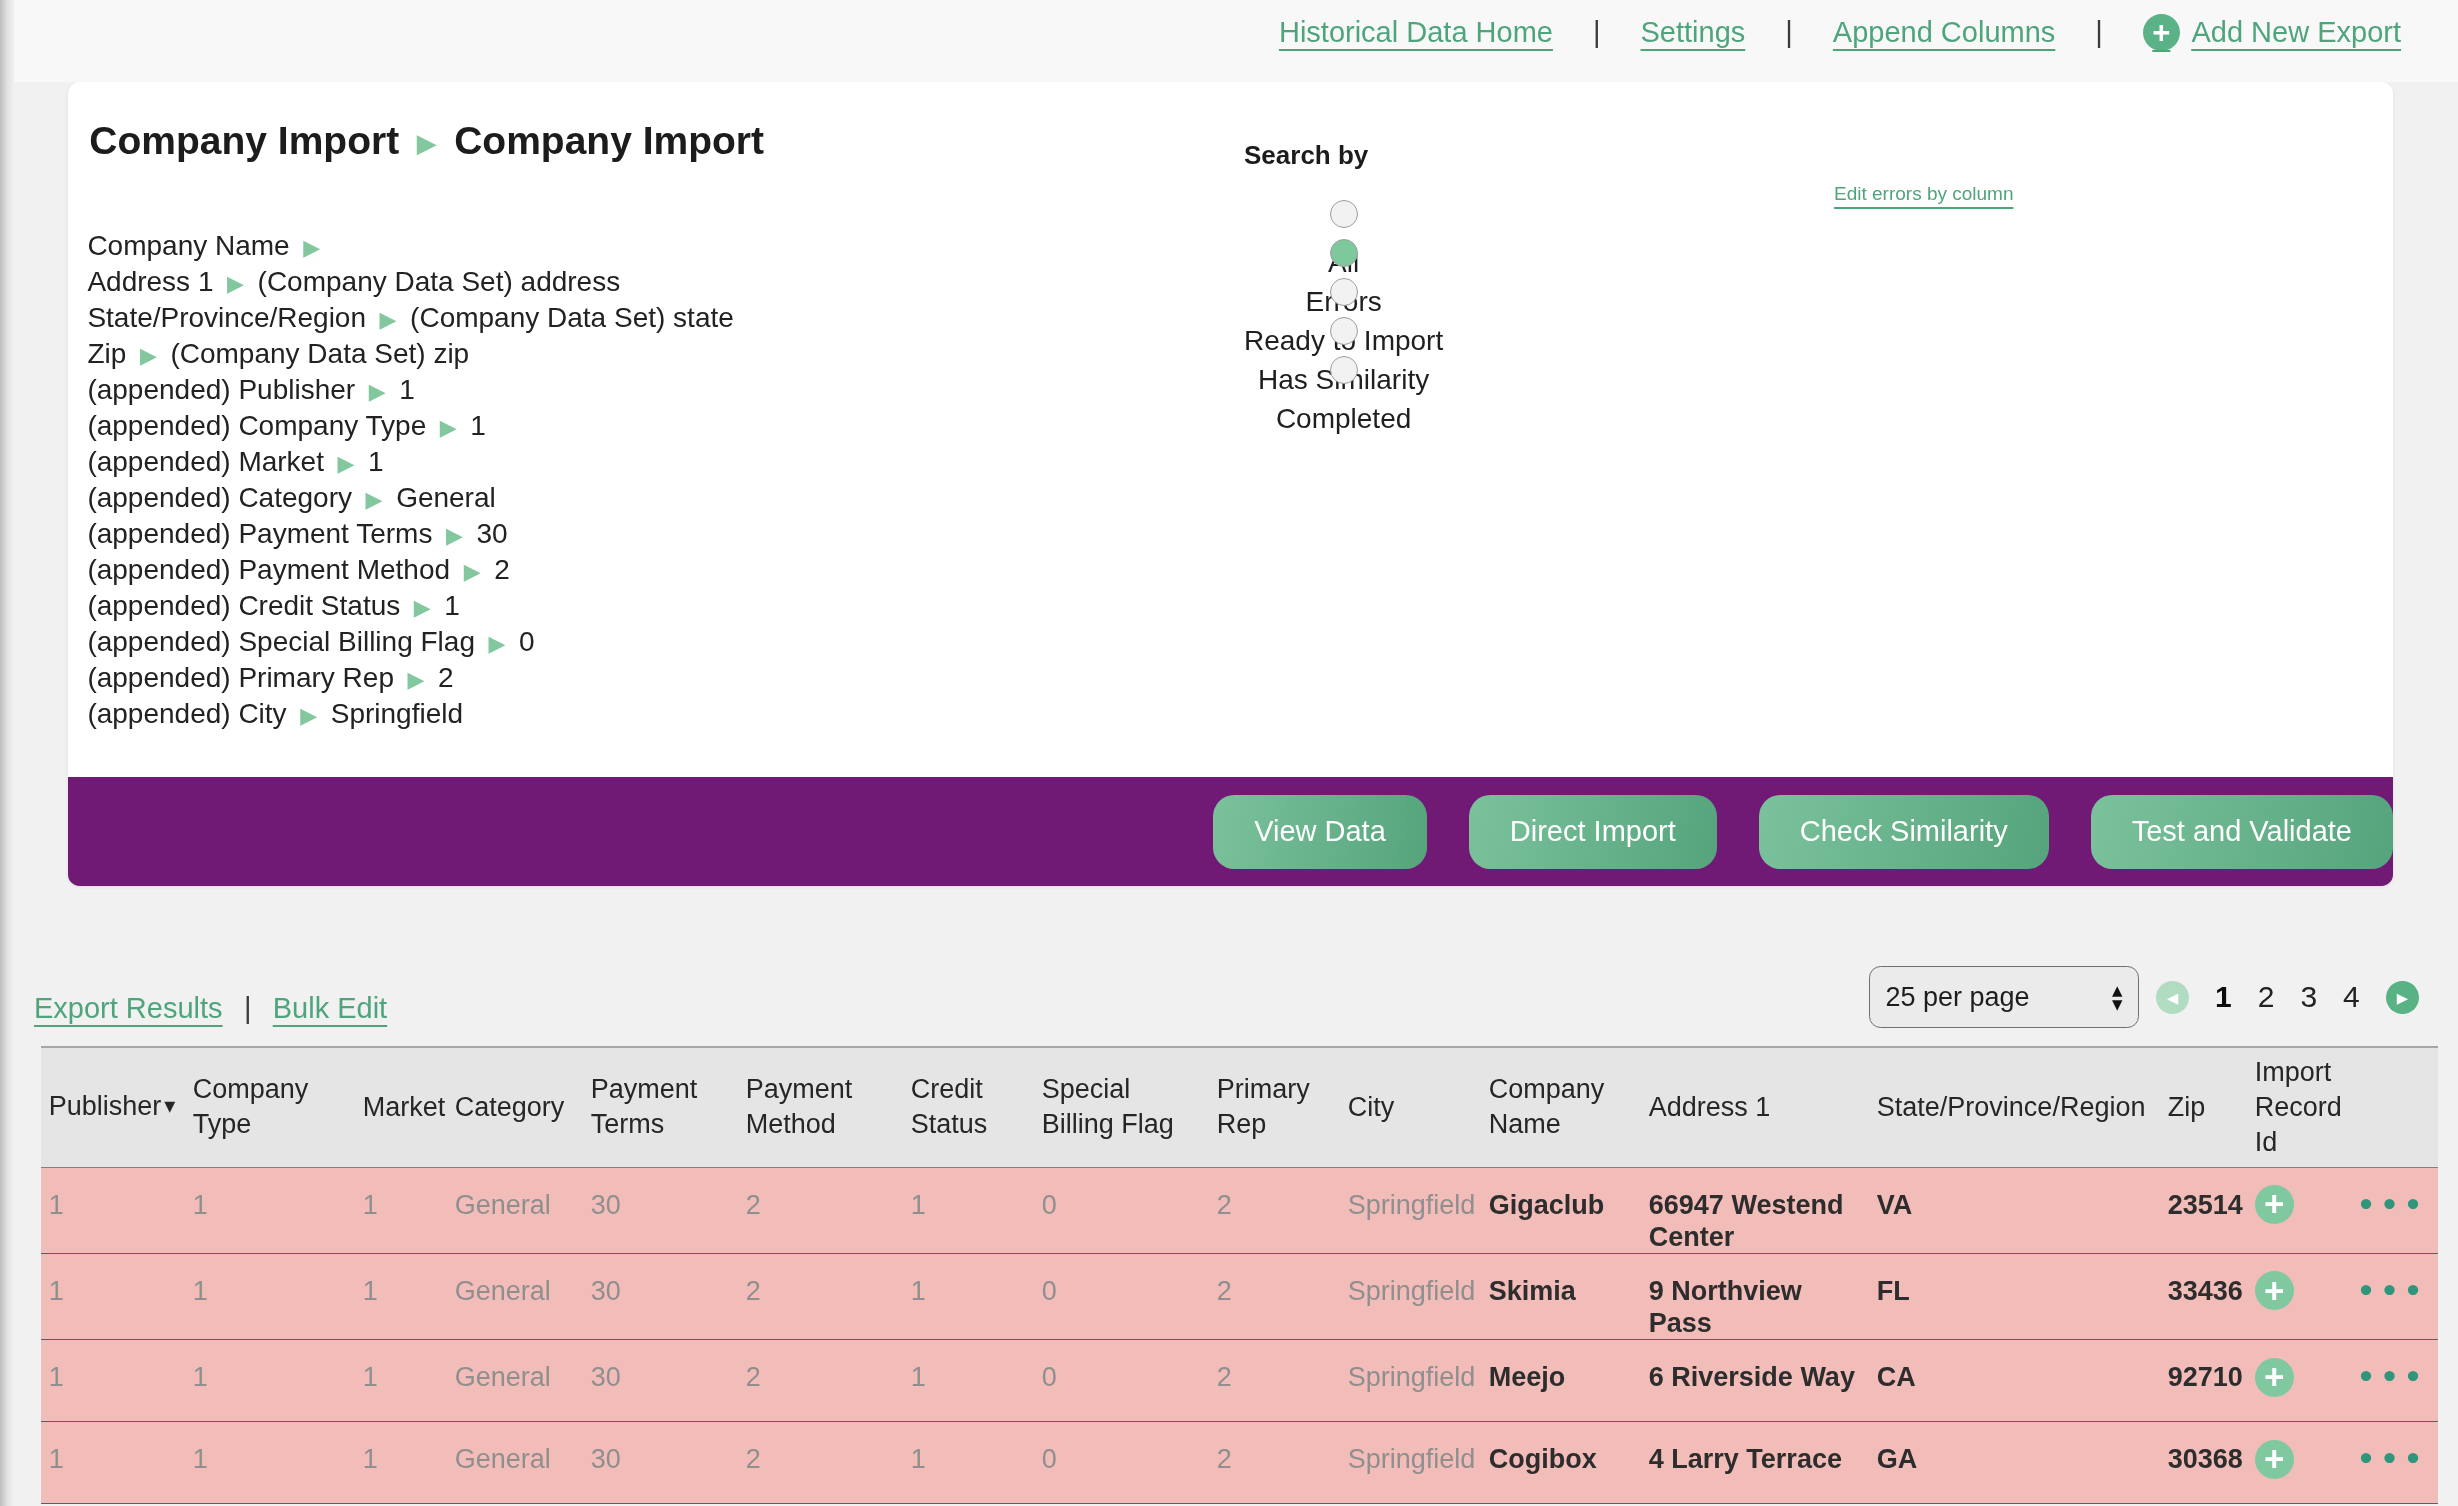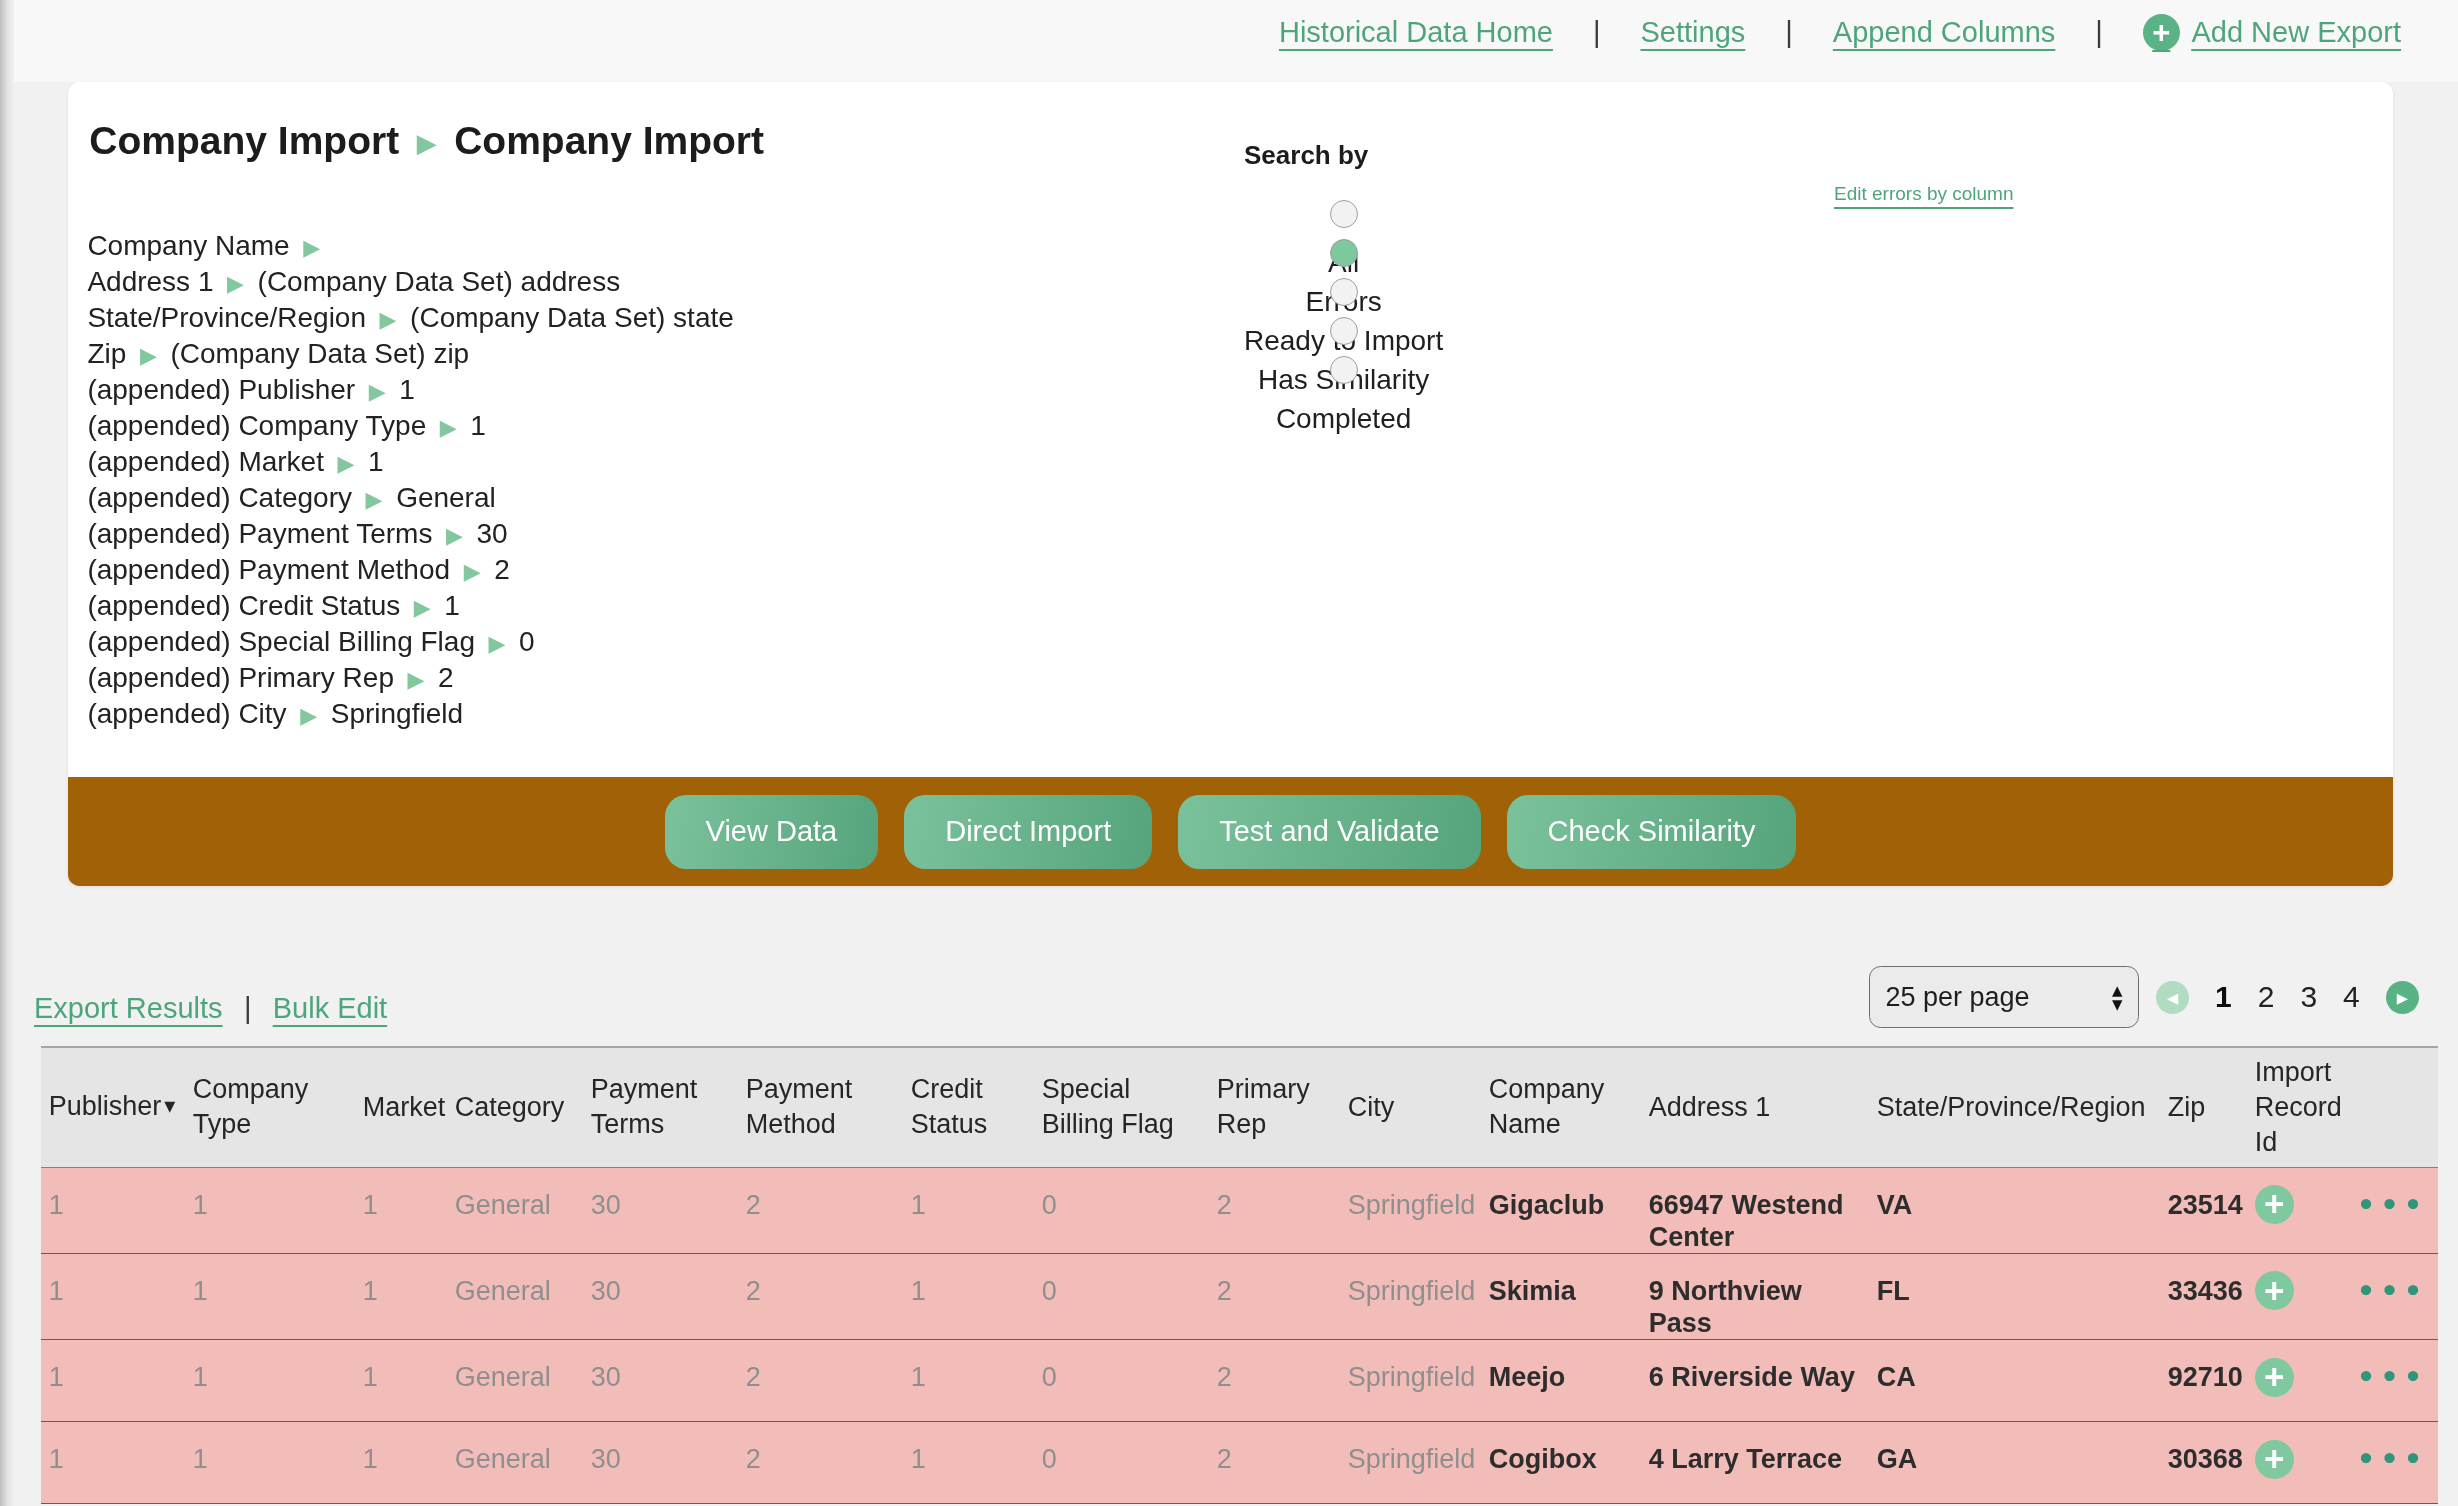--- a/index.html
+++ b/index.html
@@ -16,21 +16,21 @@
   .topnav a{ color:#4ea57c; text-decoration:underline; text-decoration-thickness:1.9px; text-underline-offset:6.8px; cursor:pointer;}
   .topnav .sep{ color:#3c3c3c; }
   .add-export{ display:flex; align-items:center; gap:11.6px; }
   .plus-circle{ width:37px; height:37px; border-radius:50%; background:#5bb286; color:#fff;
     display:flex; align-items:center; justify-content:center; font-size:31px; font-weight:bold; line-height:37px;}
 
   
   .card{ position:absolute; left:68px; top:82px; width:2325px; border-radius:11.6px; overflow:hidden;
     box-shadow:0 1px 3.9px rgba(0,0,0,.08); }
   .card-body{ position:relative; height:695px; background:#ffffff; }
-  .card-footer{ height:109px; background:#a16207; display:flex; align-items:center; justify-content:center; gap:26px; }
+  .card-footer{ height:109px; background:#701a75; display:flex; align-items:center; justify-content:flex-end; gap:42px; }
 
   .page-title{ position:absolute; left:21.3px; top:37px; display:flex; align-items:center; gap:17.5px;
     font-size:39px; font-weight:bold; color:#1c1c1c;}
   .tri{ font-family:"DejaVu Sans", sans-serif; color:#83c79f; font-size:26px; position:relative; top:1.9px;}
 
   .mappings{ position:absolute; left:19.4px; top:146px; }
   .map-line{ display:flex; align-items:center; gap:13.6px; height:36px; font-size:28px; color:#222222; }
   .map-line .tri{ font-size:22px; top:1px; }
 
   .search-col{ position:absolute; left:1176px; top:58px; }
@@ -207,22 +207,22 @@
             </div>
           </div>
       </div>
 
       <a class="edit-errors">Edit errors by column</a>
     </div>
 
     <div class="card-footer" id="actions">
         <button class="action-btn">View Data</button>
         <button class="action-btn">Direct Import</button>
+        <button class="action-btn">Check Similarity</button>
         <button class="action-btn">Test and Validate</button>
-        <button class="action-btn">Check Similarity</button>
       </div>
   </section>
 
   <div class="results-links">
     <a>Export Results</a>
     <span class="sep">|</span>
     <a>Bulk Edit</a>
   </div>
 
   <div class="select-box">

